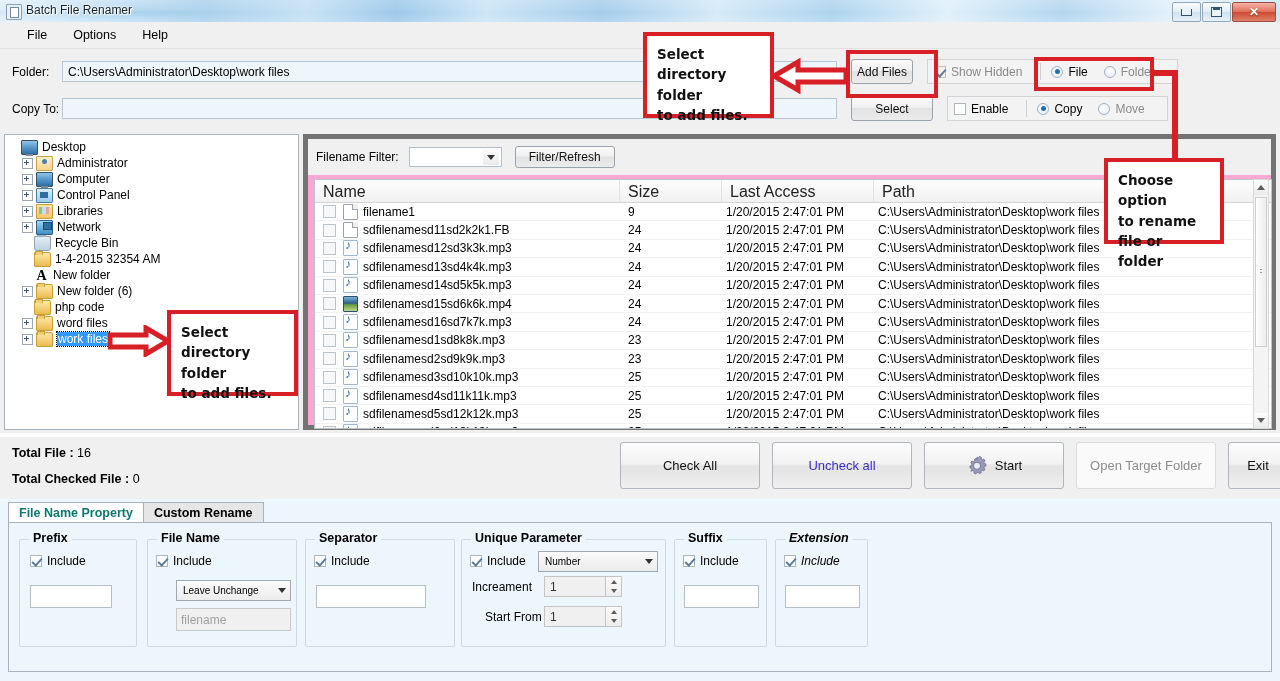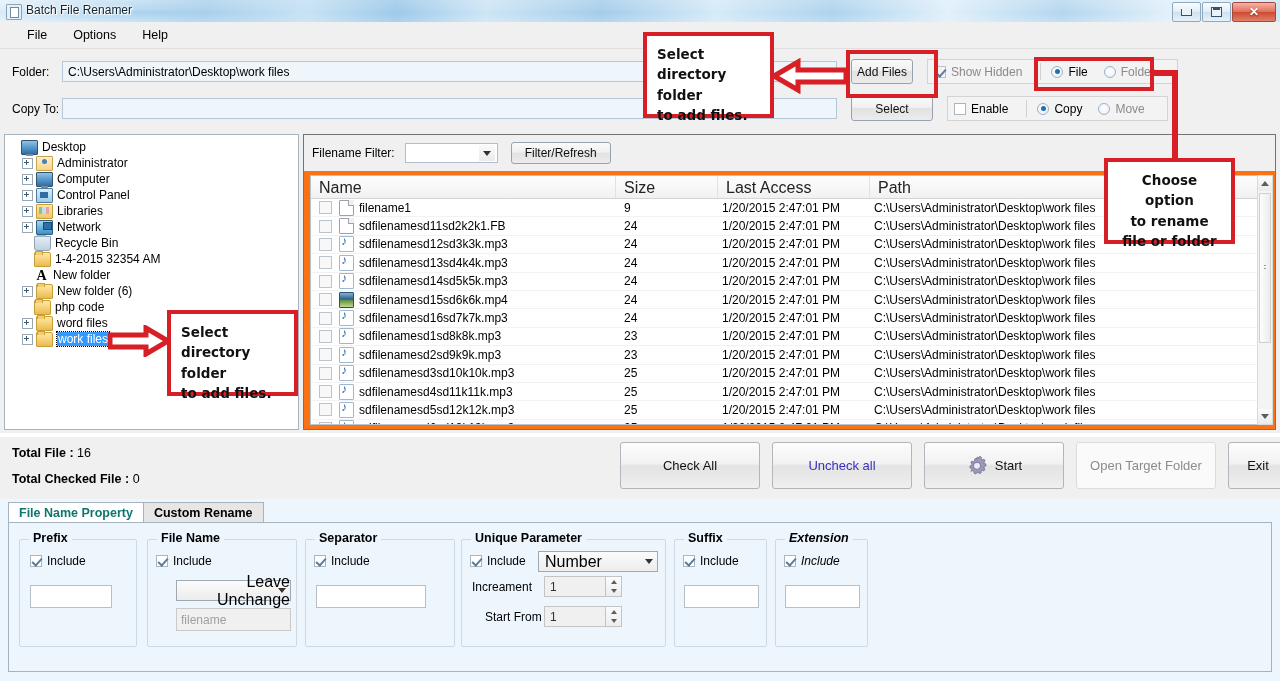--- a/index.html
+++ b/index.html
@@ -160,21 +160,21 @@
   .ico-bin{background:linear-gradient(to bottom,#e3edf4,#bdd1df);border:1px solid #8fa3b3;border-radius:0 0 3px 3px;}
   .ico-bin:before{content:"";position:absolute;left:2px;top:-2px;width:9px;height:2px;background:#9fb3c2;}
   .ico-A{font-family:"Liberation Serif",serif;font-weight:bold;font-size:14px;line-height:13px;
     text-align:center;color:#000;}
   .tlabel{}
   .tlabel.sel{background:#3399ff;color:#fff;outline:1px dotted #000;outline-offset:0;padding:0 1px;}
 
   
   .listwrap{
     position:absolute;left:303px;top:3px;width:973px;height:296px;
-    background:#f97316;border:1px solid #737373;box-sizing:border-box;
+    background:#f9a8d4;border:5px solid #737373;box-sizing:border-box;
   }
   .filterbar{height:36px;display:flex;align-items:center;padding-left:8px;box-sizing:border-box;background:#f0f0f0;}
   .filterlbl{font-size:12px;margin-right:10px;}
   .combo{
     width:93px;height:20px;background:#fff;border:1px solid #b0bfcb;box-sizing:border-box;
     display:flex;align-items:center;position:relative;font-size:12px;padding-left:4px;
   }
   .combo .arrow{
     position:absolute;right:2px;top:1px;bottom:1px;width:16px;
     background:linear-gradient(to bottom,#fbfbfb,#eaeaea);
@@ -261,21 +261,21 @@
   .gtitle{position:absolute;top:-9px;left:9px;background:#eef6fd;padding:0 4px;font-size:12.5px;font-weight:bold;}
   .gchk{display:flex;align-items:center;font-size:12px;position:absolute;}
   .tinput{
     background:#fff;border:1px solid #b4bfc9;box-sizing:border-box;height:23px;position:absolute;
   }
   .tinput.dis{background:#f0f0f0;border-color:#c9c9c9;color:#a0a0a0;padding-left:4px;
     display:flex;align-items:center;font-size:12px;}
   .dd{
     background:linear-gradient(to bottom,#fbfbfb,#ececec);border:1px solid #9fa9b3;
     height:21px;box-sizing:border-box;display:flex;align-items:center;padding-left:6px;
-    font-size:16px;position:absolute;text-align:right;
+    font-size:10px;position:absolute;
   }
   .dd .arrow{position:absolute;right:4px;top:0;bottom:0;display:flex;align-items:center;}
   .spin{
     position:absolute;height:21px;background:#f0f0f0;border:1px solid #c4c4c4;box-sizing:border-box;
     display:flex;align-items:center;padding-left:5px;font-size:12px;color:#333;
   }
   .spinbtns{position:absolute;right:0;top:0;bottom:0;width:15px;border-left:1px solid #c4c4c4;
     display:flex;flex-direction:column;background:linear-gradient(to bottom,#fbfbfb,#ededed);}
   .spinbtns div{flex:1;display:flex;align-items:center;justify-content:center;}
   .sbu{width:0;height:0;border-left:3px solid transparent;border-right:3px solid transparent;border-bottom:4px solid #5d5d5d;}
@@ -756,19 +756,19 @@
       <polygon points="60,16 38,3 38,10 2,10 2,22 38,22 38,29" fill="#ffffff" stroke="#d81f26" stroke-width="5" stroke-linejoin="miter"></polygon>
     </svg>
   </div>
 
   <div class="ann" style="left:167px;top:310px;width:131px;height:86px;">
     <div>Select</div>
     <div>directory folder</div>
     <div>to add files.</div>
   </div>
 
-  <div class="ann" style="left:1104px;top:158px;width:131px;height:86px;text-align:center;">
+  <div class="ann" style="left:1104px;top:158px;width:120px;height:86px;">
     <div>Choose option</div>
     <div>to rename</div>
     <div>file or folder</div>
   </div>
 
 </div>
 
 </body></html>

